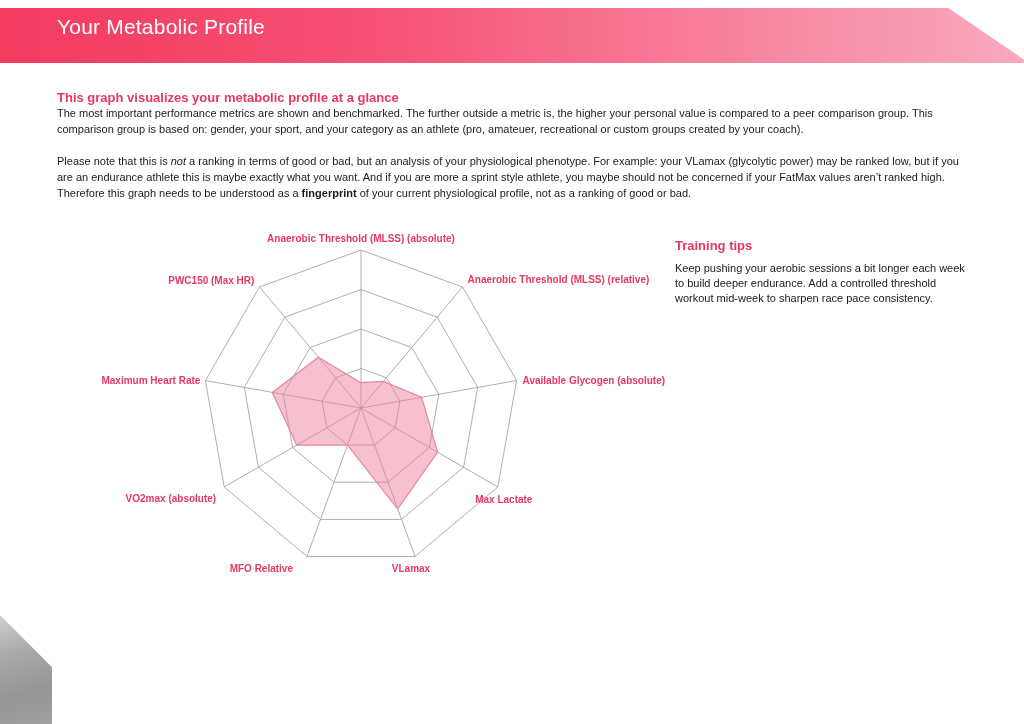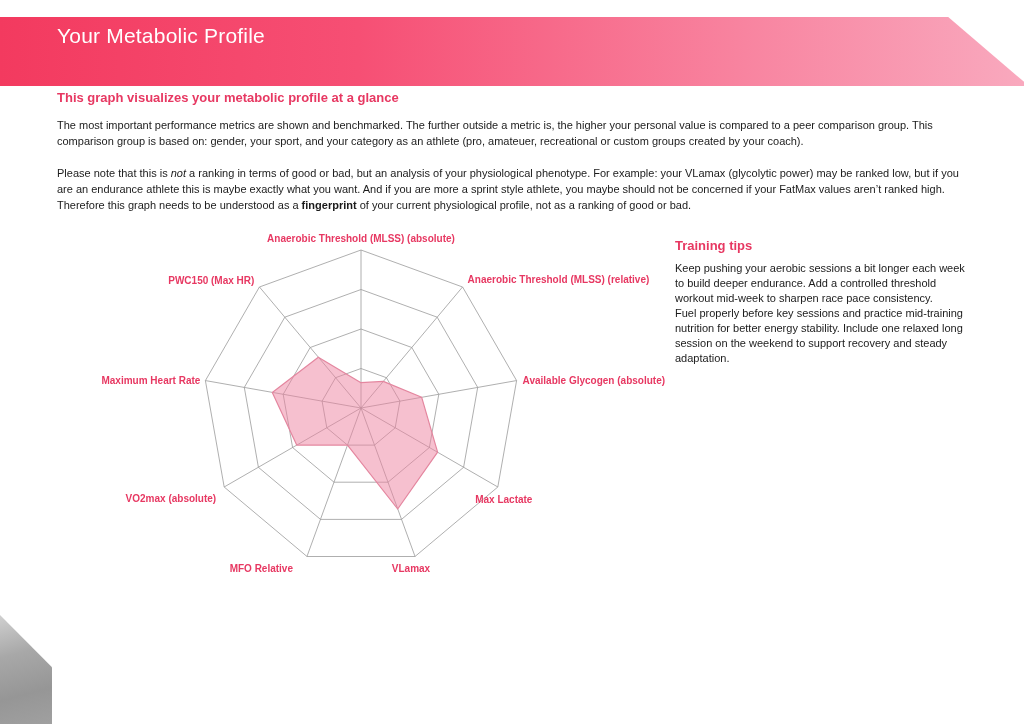--- a/index.html
+++ b/index.html
@@ -5,40 +5,40 @@
   * { margin:0; padding:0; box-sizing:border-box; }
   html,body { width:1024px; height:724px; }
   body {
     position:relative;
     font-family:"Liberation Sans","DejaVu Sans",sans-serif;
     background:#ffffff;
     overflow:hidden;
   }
   
   .header-bar{
-    position:absolute; left:0; top:17px; width:1024px; height:69px;
+    position:absolute; left:0; top:8px; width:1024px; height:55px;
     background:linear-gradient(90deg,#f33a5f 0%,#f64f74 35%,#f8839f 72%,#f9a9be 100%);
     clip-path:polygon(0 0, 92.6% 0, 100% 94%, 100% 100%, 0 100%);
   }
   .page-title{
     position:absolute; left:57px; top:7px;
     color:#ffffff; font-size:21px; font-weight:400; letter-spacing:.2px;
   }
   .header-meta{
     position:absolute; left:57px; top:36px;
     display:flex; align-items:baseline; font-size:9.5px; color:#ffffff;
   }
   .meta-item{ margin-right:13px; white-space:nowrap; }
   .meta-item.coach{ margin-left:14px; }
   .meta-label{ font-weight:bold; color:#ffffff; }
   .meta-value{ color:rgba(255,255,255,0.92); }
   
   .intro-section{ position:absolute; left:57px; top:90px; width:906px; }
   .intro-heading{
-    font-size:13px; font-weight:bold; color:#e73862; margin-bottom:12px;
+    font-size:13px; font-weight:bold; color:#e73862; margin-bottom:0;
   }
   .intro-p{ font-size:11px; line-height:16px; color:#1b1b1b; }
   .intro-p + .intro-p{ margin-top:16px; }
   
   .radar-svg{ position:absolute; left:0; top:0; width:1024px; height:724px; }
   
   .tips-section{ position:absolute; left:675px; top:238px; width:298px; }
   .tips-heading{ font-size:13px; font-weight:bold; color:#e73862; margin-bottom:8px; }
   .tips-p{ font-size:11px; line-height:15px; color:#1b1b1b; }
   
@@ -83,16 +83,15 @@
     <text x="411.0" y="571.5" text-anchor="middle" fill="#e73862" font-size="10" font-weight="bold" font-family="&quot;Liberation Sans&quot;,&quot;DejaVu Sans&quot;,sans-serif">VLamax</text>
     <text x="293.0" y="571.5" text-anchor="end" fill="#e73862" font-size="10" font-weight="bold" font-family="&quot;Liberation Sans&quot;,&quot;DejaVu Sans&quot;,sans-serif">MFO Relative</text>
     <text x="216.2" y="502.0" text-anchor="end" fill="#e73862" font-size="10" font-weight="bold" font-family="&quot;Liberation Sans&quot;,&quot;DejaVu Sans&quot;,sans-serif">VO2max (absolute)</text>
     <text x="200.4" y="383.6" text-anchor="end" fill="#e73862" font-size="10" font-weight="bold" font-family="&quot;Liberation Sans&quot;,&quot;DejaVu Sans&quot;,sans-serif">Maximum Heart Rate</text>
     <text x="254.4" y="284.0" text-anchor="end" fill="#e73862" font-size="10" font-weight="bold" font-family="&quot;Liberation Sans&quot;,&quot;DejaVu Sans&quot;,sans-serif">PWC150 (Max HR)</text>
   </svg>
 
 <div class="tips-section">
   <div class="tips-heading">Training tips</div>
   <div class="tips-p">Keep pushing your aerobic sessions a bit longer each week to build deeper endurance. Add a controlled threshold workout mid-week to sharpen race pace consistency.</div>
-  <div class="tips-p">Fuel properly before key sessions and practice mid-training nutrition for better energy stability. Include one relaxed long session on the weekend to support recovery and steady adaptation.</div>
 </div>
 
 <div class="corner-decoration"></div>
 
 </body></html>

